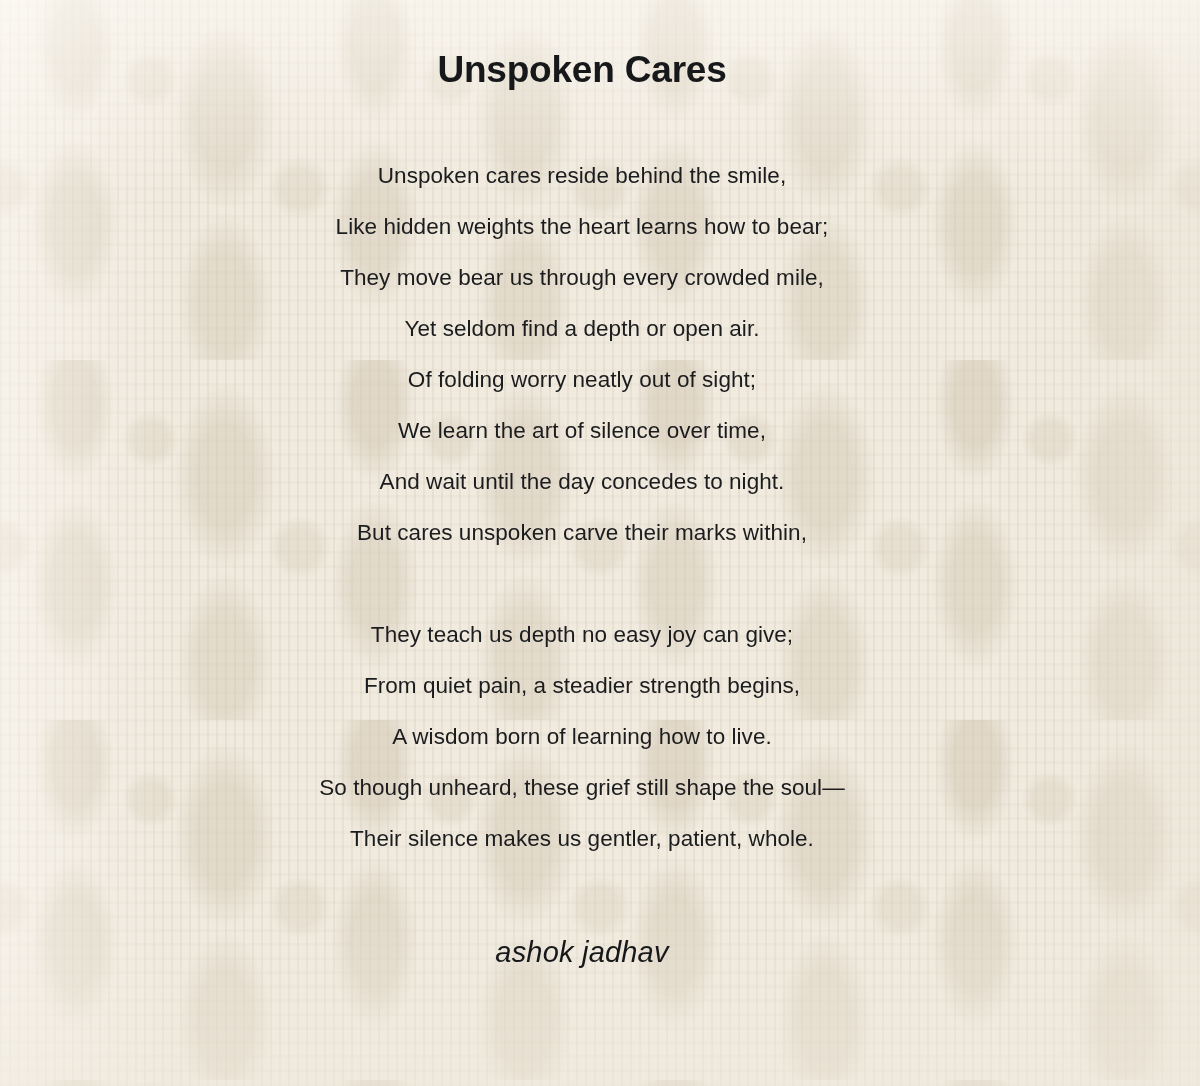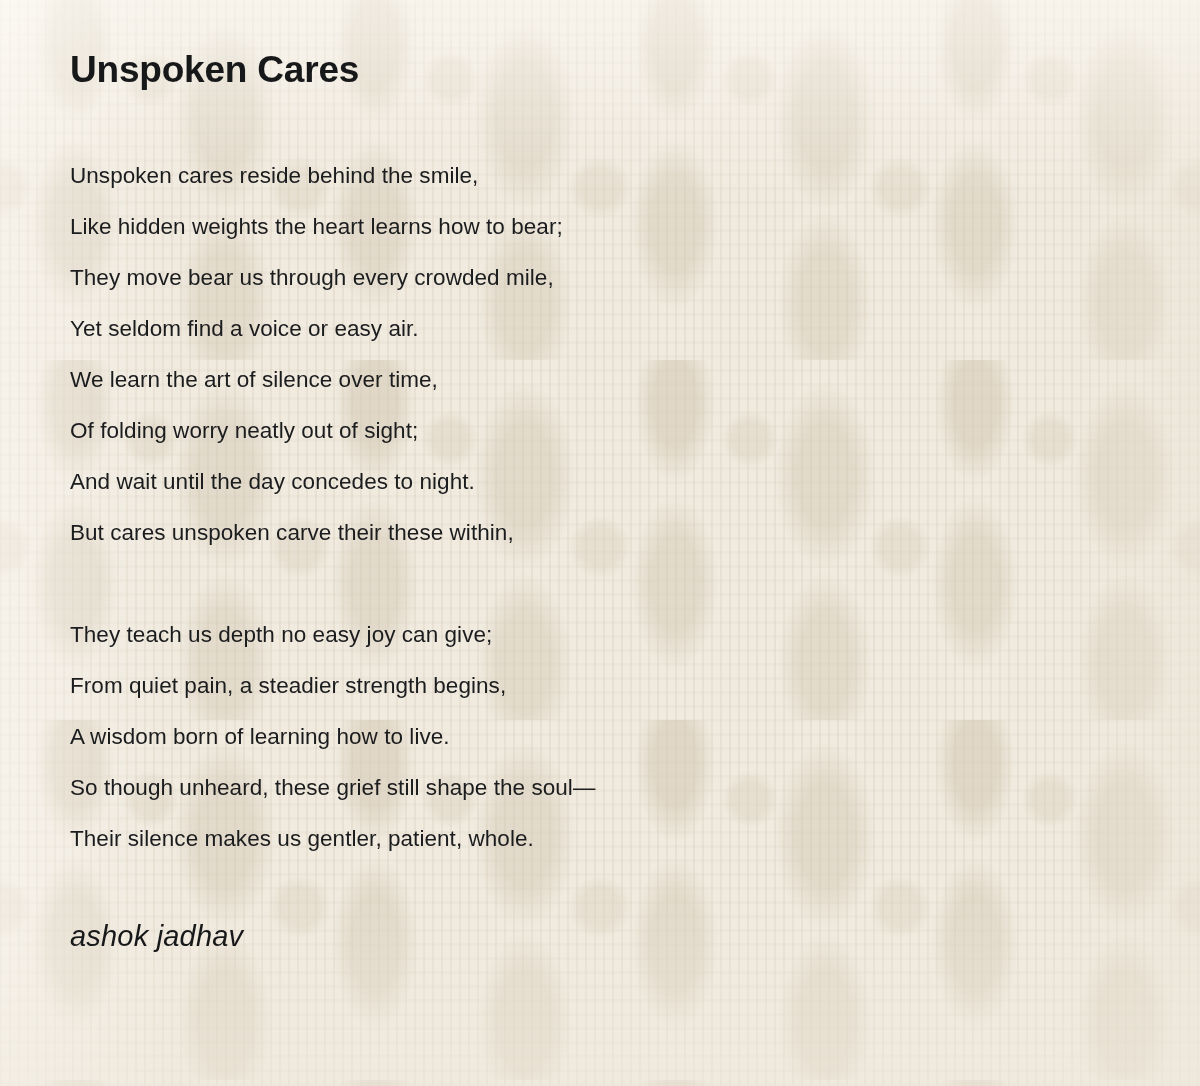--- a/index.html
+++ b/index.html
@@ -55,21 +55,22 @@
     position: absolute;
     inset: 0;
     background:
       linear-gradient(180deg, rgba(255,253,248,0.55) 0%, rgba(255,253,248,0) 18%, rgba(255,253,248,0) 82%, rgba(240,234,222,0.5) 100%),
       linear-gradient(90deg, rgba(255,253,248,0.45) 0%, rgba(255,253,248,0) 14%, rgba(255,253,248,0) 86%, rgba(236,229,216,0.45) 100%);
   }
 
   #poem-page .content {
     position: relative;
     z-index: 2;
-    padding: 48px 70px 0 70px;
+    padding: 48px 70px 0 34px;
+    text-align: center;
   }
 
   .poem-title {
     font-size: 37px;
     font-weight: bold;
     color: #17181a;
     letter-spacing: -0.2px;
     margin: 0 0 58px 0;
     line-height: 1.2;
   }
@@ -84,21 +85,21 @@
 
   .poem-line {
     white-space: pre-wrap;
     min-height: 51px;
   }
   .poem-line.blank {
     height: 51px;
   }
 
   .poem-author {
-    margin-top: 56px;
+    margin-top: 72px;
     font-size: 29px;
     font-style: italic;
     font-weight: normal;
     color: #17181a;
     letter-spacing: 0.2px;
   }
 </style>
 </head>
 <body>
 
@@ -106,25 +107,25 @@
   <div class="bg-texture"></div>
   <div class="bg-vignette"></div>
 
   <div class="content">
     <h1 class="poem-title">Unspoken Cares</h1>
 
     <div class="poem-body">
       <div class="poem-line">Unspoken cares reside behind the smile,</div>
       <div class="poem-line">Like hidden weights the heart learns how to bear;</div>
       <div class="poem-line">They move bear us through every crowded mile,</div>
-      <div class="poem-line">Yet seldom find a voice or easy air.</div>
+      <div class="poem-line">Yet seldom find a depth or open air.</div>
+      <div class="poem-line">Of folding worry neatly out of sight;</div>
       <div class="poem-line">We learn the art of silence over time,</div>
-      <div class="poem-line">Of folding worry neatly out of sight;</div>
       <div class="poem-line">And wait until the day concedes to night.</div>
-      <div class="poem-line">But cares unspoken carve their these within,</div>
+      <div class="poem-line">But cares unspoken carve their marks within,</div>
       <div class="poem-line blank"></div>
       <div class="poem-line">They teach us depth no easy joy can give;</div>
       <div class="poem-line">From quiet pain, a steadier strength begins,</div>
       <div class="poem-line">A wisdom born of learning how to live.</div>
       <div class="poem-line">So though unheard, these grief still shape the soul—</div>
       <div class="poem-line">Their silence makes us gentler, patient, whole.</div>
     </div>
 
     <div class="poem-author">ashok jadhav</div>
   </div>

